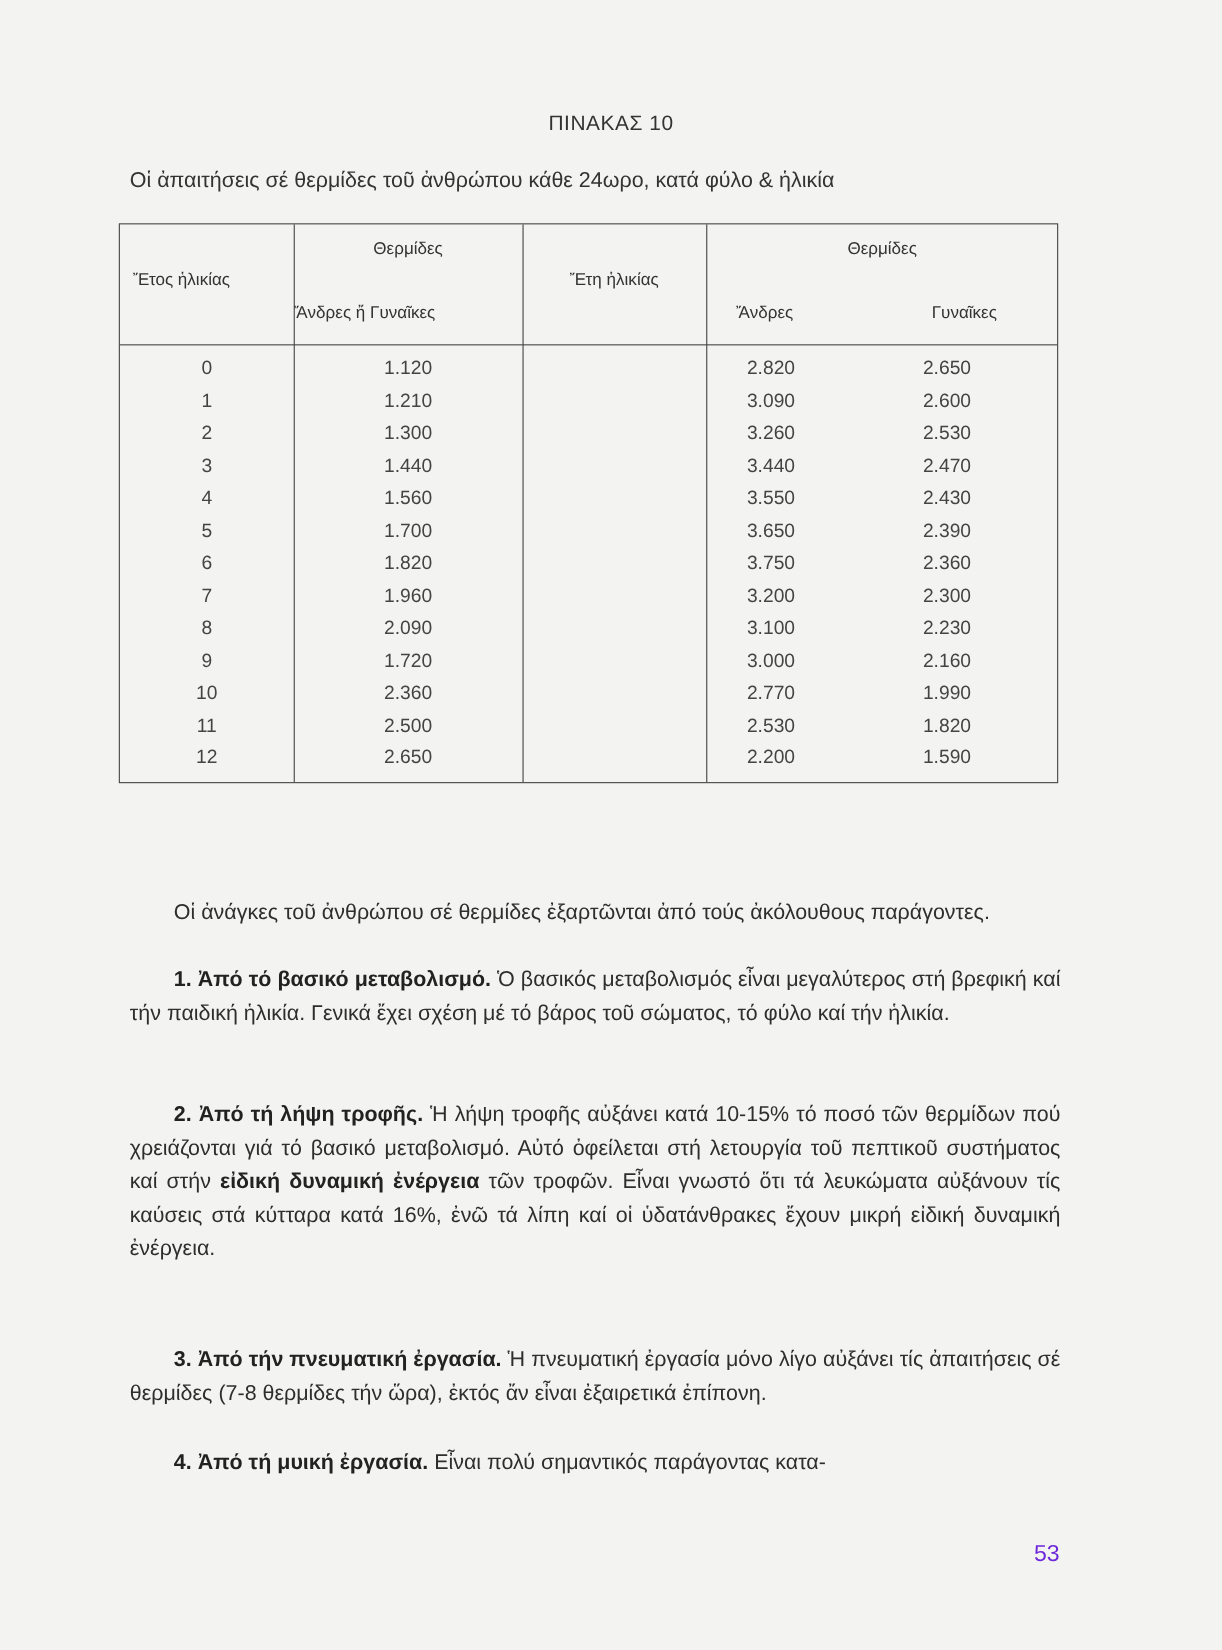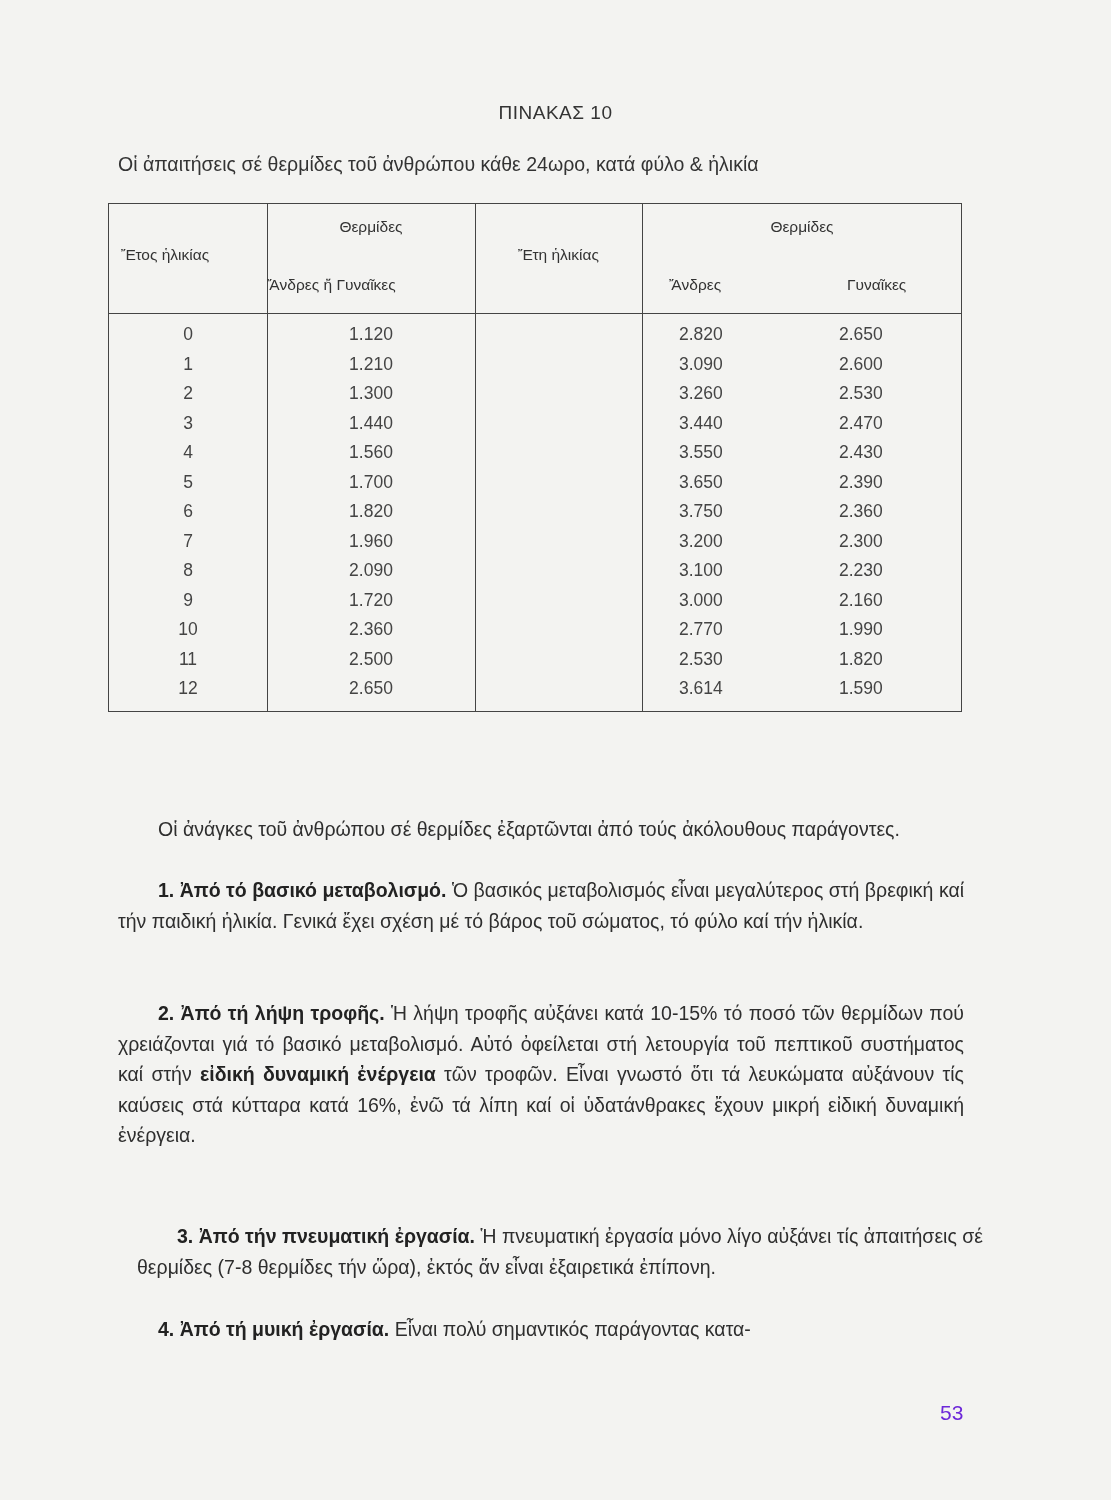--- a/index.html
+++ b/index.html
@@ -102,21 +102,21 @@
     <div class="cell">3.260</div>
     <div class="cell">3.440</div>
     <div class="cell">3.550</div>
     <div class="cell">3.650</div>
     <div class="cell">3.750</div>
     <div class="cell">3.200</div>
     <div class="cell">3.100</div>
     <div class="cell">3.000</div>
     <div class="cell">2.770</div>
     <div class="cell">2.530</div>
-    <div class="cell">3.614</div>
+    <div class="cell">2.200</div>
   </div>
 
   <div class="col" style="left:730px; width:90px;">
     <div class="cell">2.650</div>
     <div class="cell">2.600</div>
     <div class="cell">2.530</div>
     <div class="cell">2.470</div>
     <div class="cell">2.430</div>
     <div class="cell">2.390</div>
     <div class="cell">2.360</div>
@@ -134,21 +134,21 @@
 </div>
 
 <div class="body-text" style="top:875px; left:118px; width:846px;">
   <p class="para" style="text-indent:40px;"><span class="b">1. Ἀπό τό  βασικό μεταβολισμό.</span><span> Ὁ βασικός μεταβολισμός εἶναι μεγαλύτερος στή βρεφική καί τήν παιδική ἡλικία. Γενικά ἔχει σχέση μέ τό βάρος τοῦ σώματος, τό φύλο καί τήν ἡλικία.</span></p>
 </div>
 
 <div class="body-text" style="top:998px; left:118px; width:846px;">
   <p class="para" style="text-indent:40px;"><span class="b">2. Ἀπό τή λήψη τροφῆς.</span><span> Ἡ λήψη τροφῆς αὐξάνει κατά 10-15% τό ποσό τῶν θερμίδων πού χρειάζονται γιά τό βασικό μεταβολισμό. Αὐτό ὀφείλεται στή λετουργία τοῦ πεπτικοῦ συστήματος καί στήν </span><span class="b">εἰδική δυναμική ἐνέργεια</span><span> τῶν τροφῶν. Εἶναι γνωστό ὅτι τά λευκώματα αὐξάνουν τίς καύσεις στά κύτταρα κατά 16%, ἐνῶ τά λίπη καί οἱ ὑδατάνθρακες ἔχουν μικρή εἰδική δυναμική ἐνέργεια.</span></p>
 </div>
 
-<div class="body-text" style="top:1221px; left:118px; width:846px;margin-left:19px;">
+<div class="body-text" style="top:1221px; left:118px; width:846px;">
   <p class="para" style="text-indent:40px;"><span class="b">3. Ἀπό τήν πνευματική ἐργασία.</span><span> Ἡ πνευματική ἐργασία μόνο λίγο αὐξάνει τίς ἀπαιτήσεις σέ θερμίδες (7-8 θερμίδες τήν ὥρα), ἐκτός ἄν εἶναι ἐξαιρετικά ἐπίπονη.</span></p>
 </div>
 
 <div class="body-text" style="top:1314px; left:118px; width:846px;">
   <p class="para" style="text-indent:40px;"><span class="b">4. Ἀπό τή  μυική ἐργασία.</span><span> Εἶναι πολύ σημαντικός παράγοντας κατα-</span></p>
 </div>
 
 <div class="page-number">53</div>
 
 </body></html>

